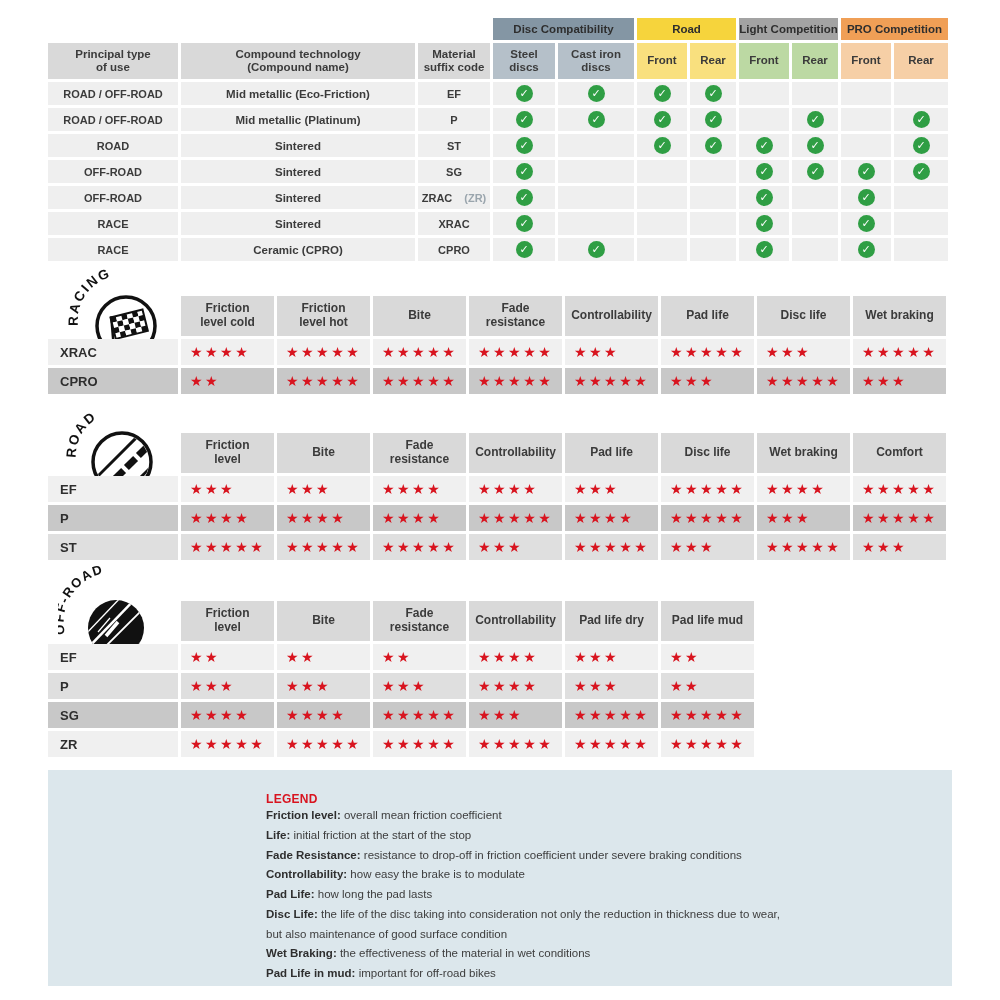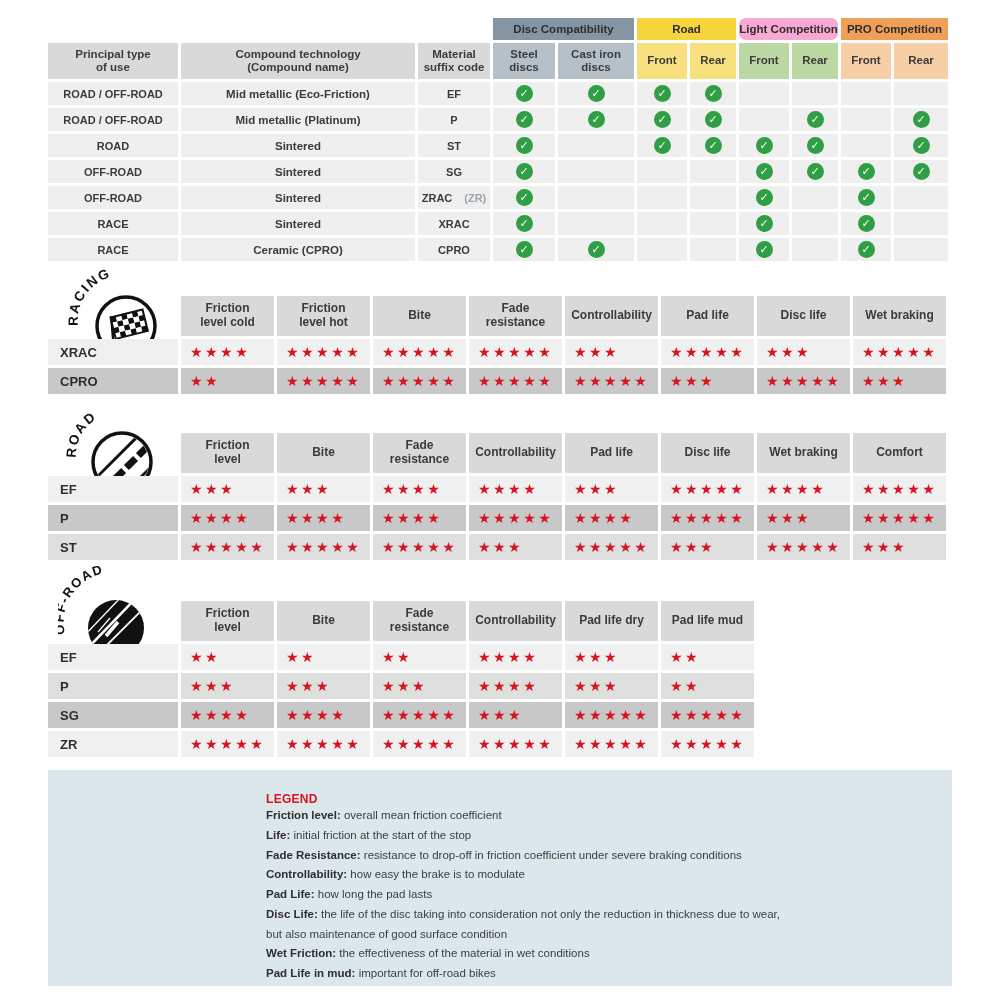--- a/index.html
+++ b/index.html
@@ -58,21 +58,21 @@
 </style>
 </head>
 <body>
 
 <div class="page">
 
   <div class="compat" id="compat-grid">
       <div class="spacer3"></div>
       <div class="cell group-h" style="background: rgb(132, 150, 164);">Disc Compatibility</div>
       <div class="cell group-h" style="background: rgb(246, 212, 60);">Road</div>
-      <div class="cell group-h" style="background: #f9a8d4; border-radius: 7px;">Light Competition</div>
+      <div class="cell group-h" style="background: #a3a3a3;">Light Competition</div>
       <div class="cell group-h" style="background: rgb(240, 159, 86);">PRO Competition</div>
       <div class="cell main-h pre">Principal type
 of use</div>
       <div class="cell main-h pre">Compound technology
 (Compound name)</div>
       <div class="cell main-h pre">Material
 suffix code</div>
       <div class="cell sub-h pre" style="background: rgb(181, 192, 201);">Steel
 discs</div>
       <div class="cell sub-h pre" style="background: rgb(181, 192, 201);">Cast iron
@@ -414,19 +414,19 @@
     <div class="legend-body">
       <div class="legend-title">LEGEND</div>
       <div id="legend-items">
           <div class="legend-line"><b>Friction level:</b> overall mean friction coefficient</div>
           <div class="legend-line"><b>Life:</b> initial friction at the start of the stop</div>
           <div class="legend-line"><b>Fade Resistance:</b> resistance to drop-off in friction coefficient under severe braking conditions</div>
           <div class="legend-line"><b>Controllability:</b> how easy the brake is to modulate</div>
           <div class="legend-line"><b>Pad Life:</b> how long the pad lasts</div>
           <div class="legend-line"><b>Disc Life:</b> the life of the disc taking into consideration not only the reduction in thickness due to wear,
 but also maintenance of good surface condition</div>
-          <div class="legend-line"><b>Wet Friction:</b> the effectiveness of the material in wet conditions</div>
+          <div class="legend-line"><b>Wet Braking:</b> the effectiveness of the material in wet conditions</div>
           <div class="legend-line"><b>Pad Life in mud:</b> important for off-road bikes</div>
         </div>
     </div>
   </div>
 
 </div>
 
 </body></html>

